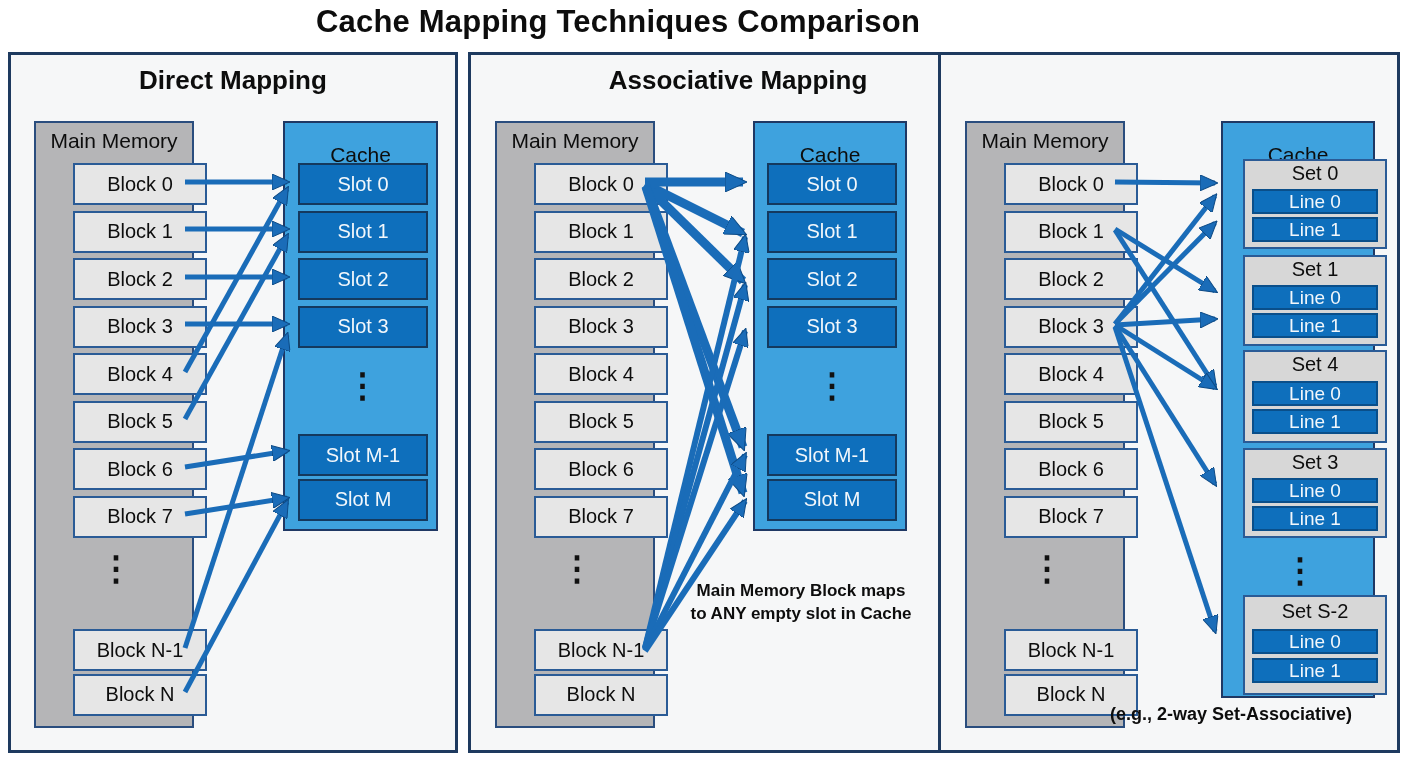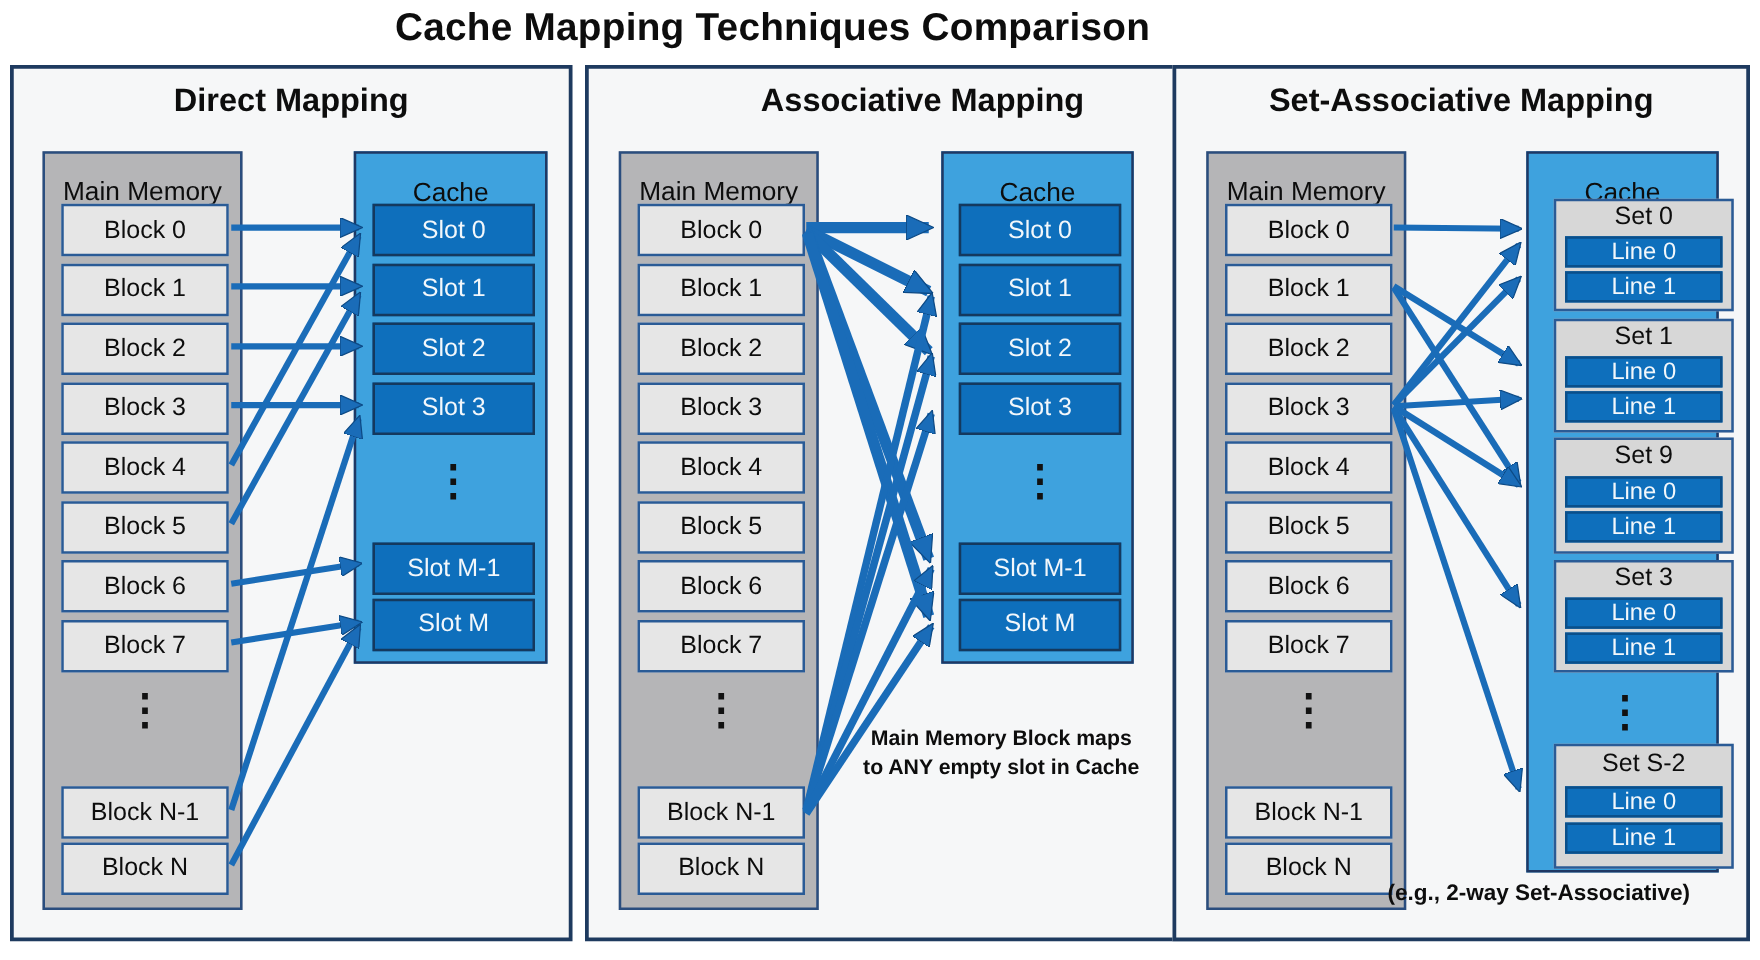--- a/index.html
+++ b/index.html
@@ -5,24 +5,24 @@
   html,body{margin:0;padding:0;background:#ffffff;width:1408px;height:768px;overflow:hidden;
     font-family:"Liberation Sans",sans-serif;color:#111;}
   .stage{position:relative;width:1408px;height:768px;}
   .diagram-title{position:absolute;top:4px;left:0;width:1236px;text-align:center;
     font-size:31px;font-weight:700;letter-spacing:0.2px;color:#0d0d0d;}
   .panel{position:absolute;top:52px;height:701px;background:#f6f7f8;
     border:3px solid #1e3a5f;box-sizing:border-box;}
   .panel-heading{position:absolute;top:10px;left:0;width:100%;text-align:center;
     font-size:26px;font-weight:700;color:#0d0d0d;}
   .mem{position:absolute;background:#b5b5b7;border:2px solid #2a4d7e;box-sizing:border-box;}
-  .mem-title{position:absolute;top:19px;left:0;width:100%;text-align:center;font-size:21px;color:#0d0d0d;}
+  .mem-title{position:absolute;top:6px;left:0;width:100%;text-align:center;font-size:21px;color:#0d0d0d;}
   .block{position:absolute;height:42px;background:#e6e6e6;border:2px solid #2a5b96;
     box-sizing:border-box;display:flex;align-items:center;justify-content:center;
-    font-size:20px;color:#0d0d0d;}
+    font-size:20px;color:#0d0d0d;margin-left:24px;}
   .cachebox{position:absolute;background:#3ea2de;border:2px solid #1f3864;box-sizing:border-box;}
   .cache-title{position:absolute;top:20px;left:0;width:100%;text-align:center;font-size:21px;color:#0d0d0d;}
   .slot{position:absolute;height:42px;background:#0e6fbc;border:2px solid #14395e;
     box-sizing:border-box;display:flex;align-items:center;justify-content:center;
     font-size:20px;color:#f2f7fb;}
   .dots{position:absolute;text-align:center;font-size:34px;font-weight:700;color:#111;line-height:1;}
   .setbox{position:absolute;background:#d7d7d7;border:2px solid #2a5b96;box-sizing:border-box;margin-left:15px;}
   .set-label{position:absolute;top:1px;left:0;width:100%;text-align:center;font-size:20px;color:#0d0d0d;}
   .line{position:absolute;left:7px;width:126px;height:25px;background:#0e6fbc;border:2px solid #0a4f8a;
     box-sizing:border-box;display:flex;align-items:center;justify-content:center;
@@ -142,21 +142,20 @@
         <line x1="174" y1="593" x2="274" y2="182"></line>
         <line x1="174" y1="593" x2="274" y2="230"></line>
         <line x1="174" y1="594" x2="274" y2="276"></line>
         <line x1="174" y1="595" x2="274" y2="400"></line>
         <line x1="174" y1="596" x2="274" y2="446"></line>
       </g>
     </svg>
   </div>
 
   <div class="panel" style="left:938px;width:462px;">
-    <div class="panel-heading">Set-Associative Mapping</div>
 
     <div class="mem" style="left:24px;top:66px;width:160px;height:607px;">
       <div class="mem-title">Main Memory</div>
       <div class="block" style="left:13px;top:40px;width:134px;">Block 0</div>
       <div class="block" style="left:13px;top:87.5px;width:134px;">Block 1</div>
       <div class="block" style="left:13px;top:135px;width:134px;">Block 2</div>
       <div class="block" style="left:13px;top:182.5px;width:134px;">Block 3</div>
       <div class="block" style="left:13px;top:230px;width:134px;">Block 4</div>
       <div class="block" style="left:13px;top:277.5px;width:134px;">Block 5</div>
       <div class="block" style="left:13px;top:325px;width:134px;">Block 6</div>
@@ -173,21 +172,21 @@
         <div class="set-label">Set 0</div>
         <div class="line" style="top:28px;">Line 0</div>
         <div class="line" style="top:56px;">Line 1</div>
       </div>
       <div class="setbox" style="left:5px;top:132px;width:144px;height:91px;">
         <div class="set-label">Set 1</div>
         <div class="line" style="top:28px;">Line 0</div>
         <div class="line" style="top:56px;">Line 1</div>
       </div>
       <div class="setbox" style="left:5px;top:227px;width:144px;height:93px;">
-        <div class="set-label">Set 9</div>
+        <div class="set-label">Set 4</div>
         <div class="line" style="top:29px;">Line 0</div>
         <div class="line" style="top:57px;">Line 1</div>
       </div>
       <div class="setbox" style="left:5px;top:325px;width:144px;height:90px;">
         <div class="set-label">Set 3</div>
         <div class="line" style="top:28px;">Line 0</div>
         <div class="line" style="top:56px;">Line 1</div>
       </div>
 
       <div class="dots" style="left:0;top:430px;width:154px;">⋮</div>

